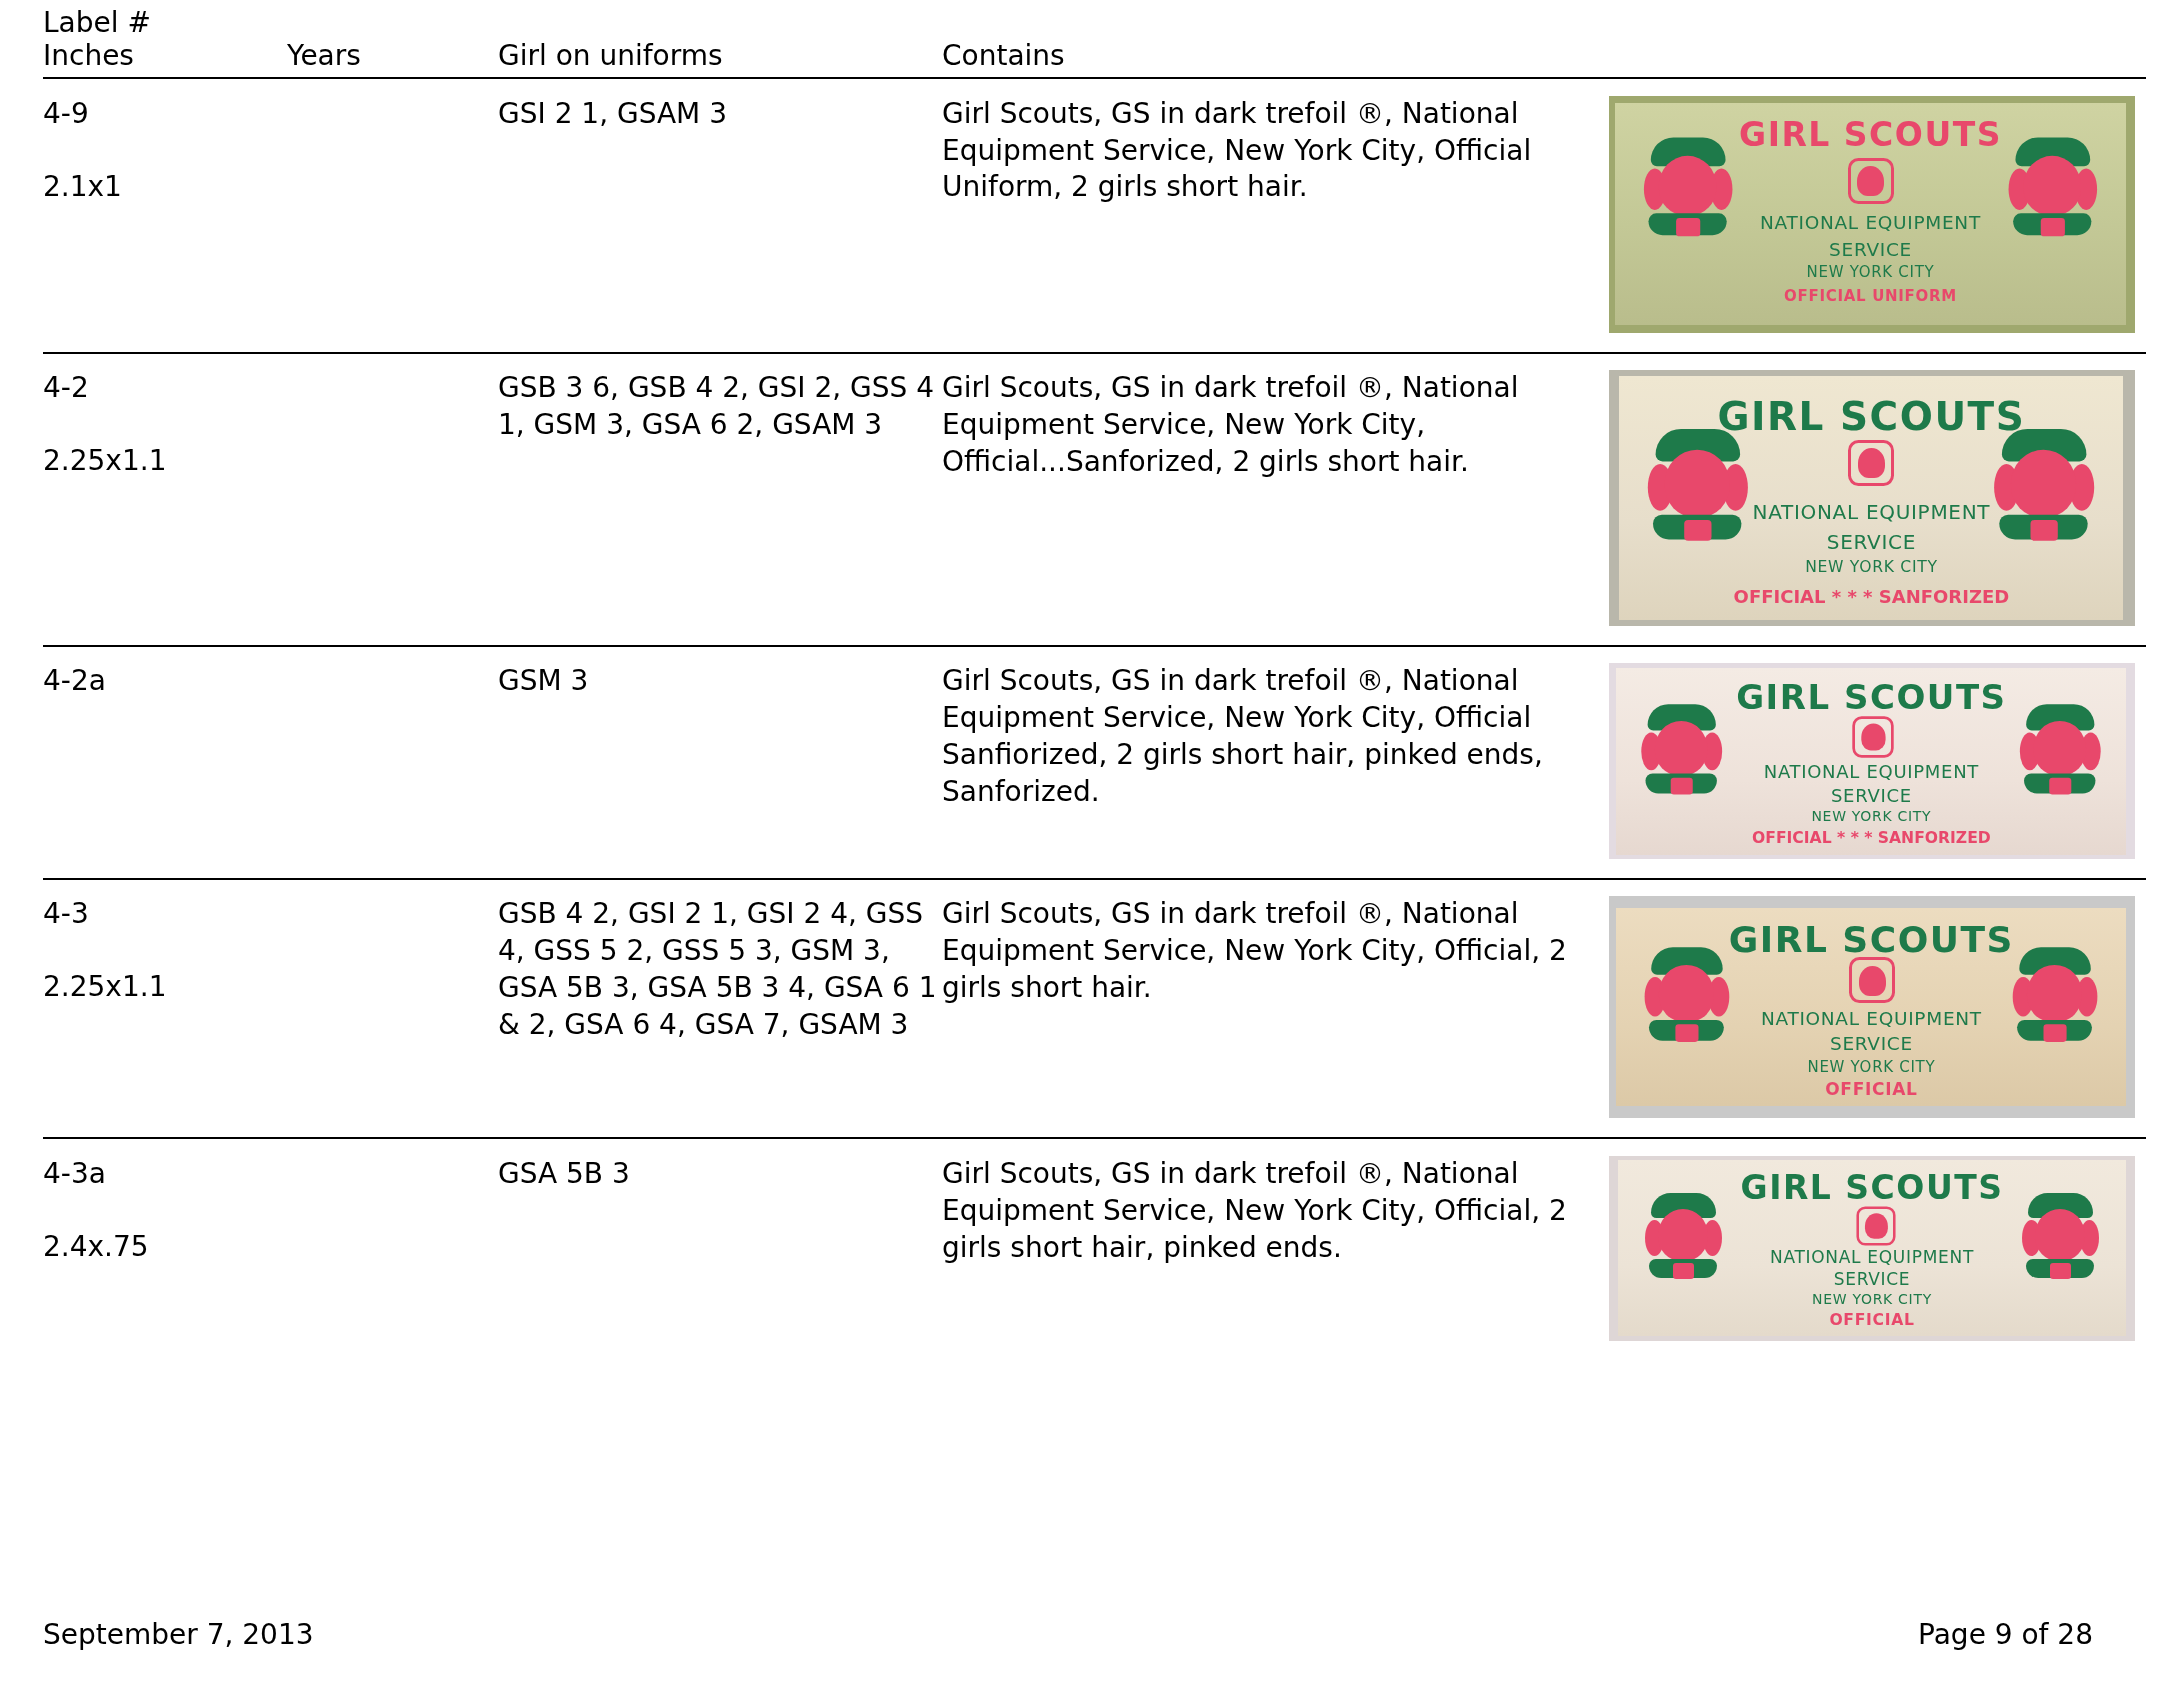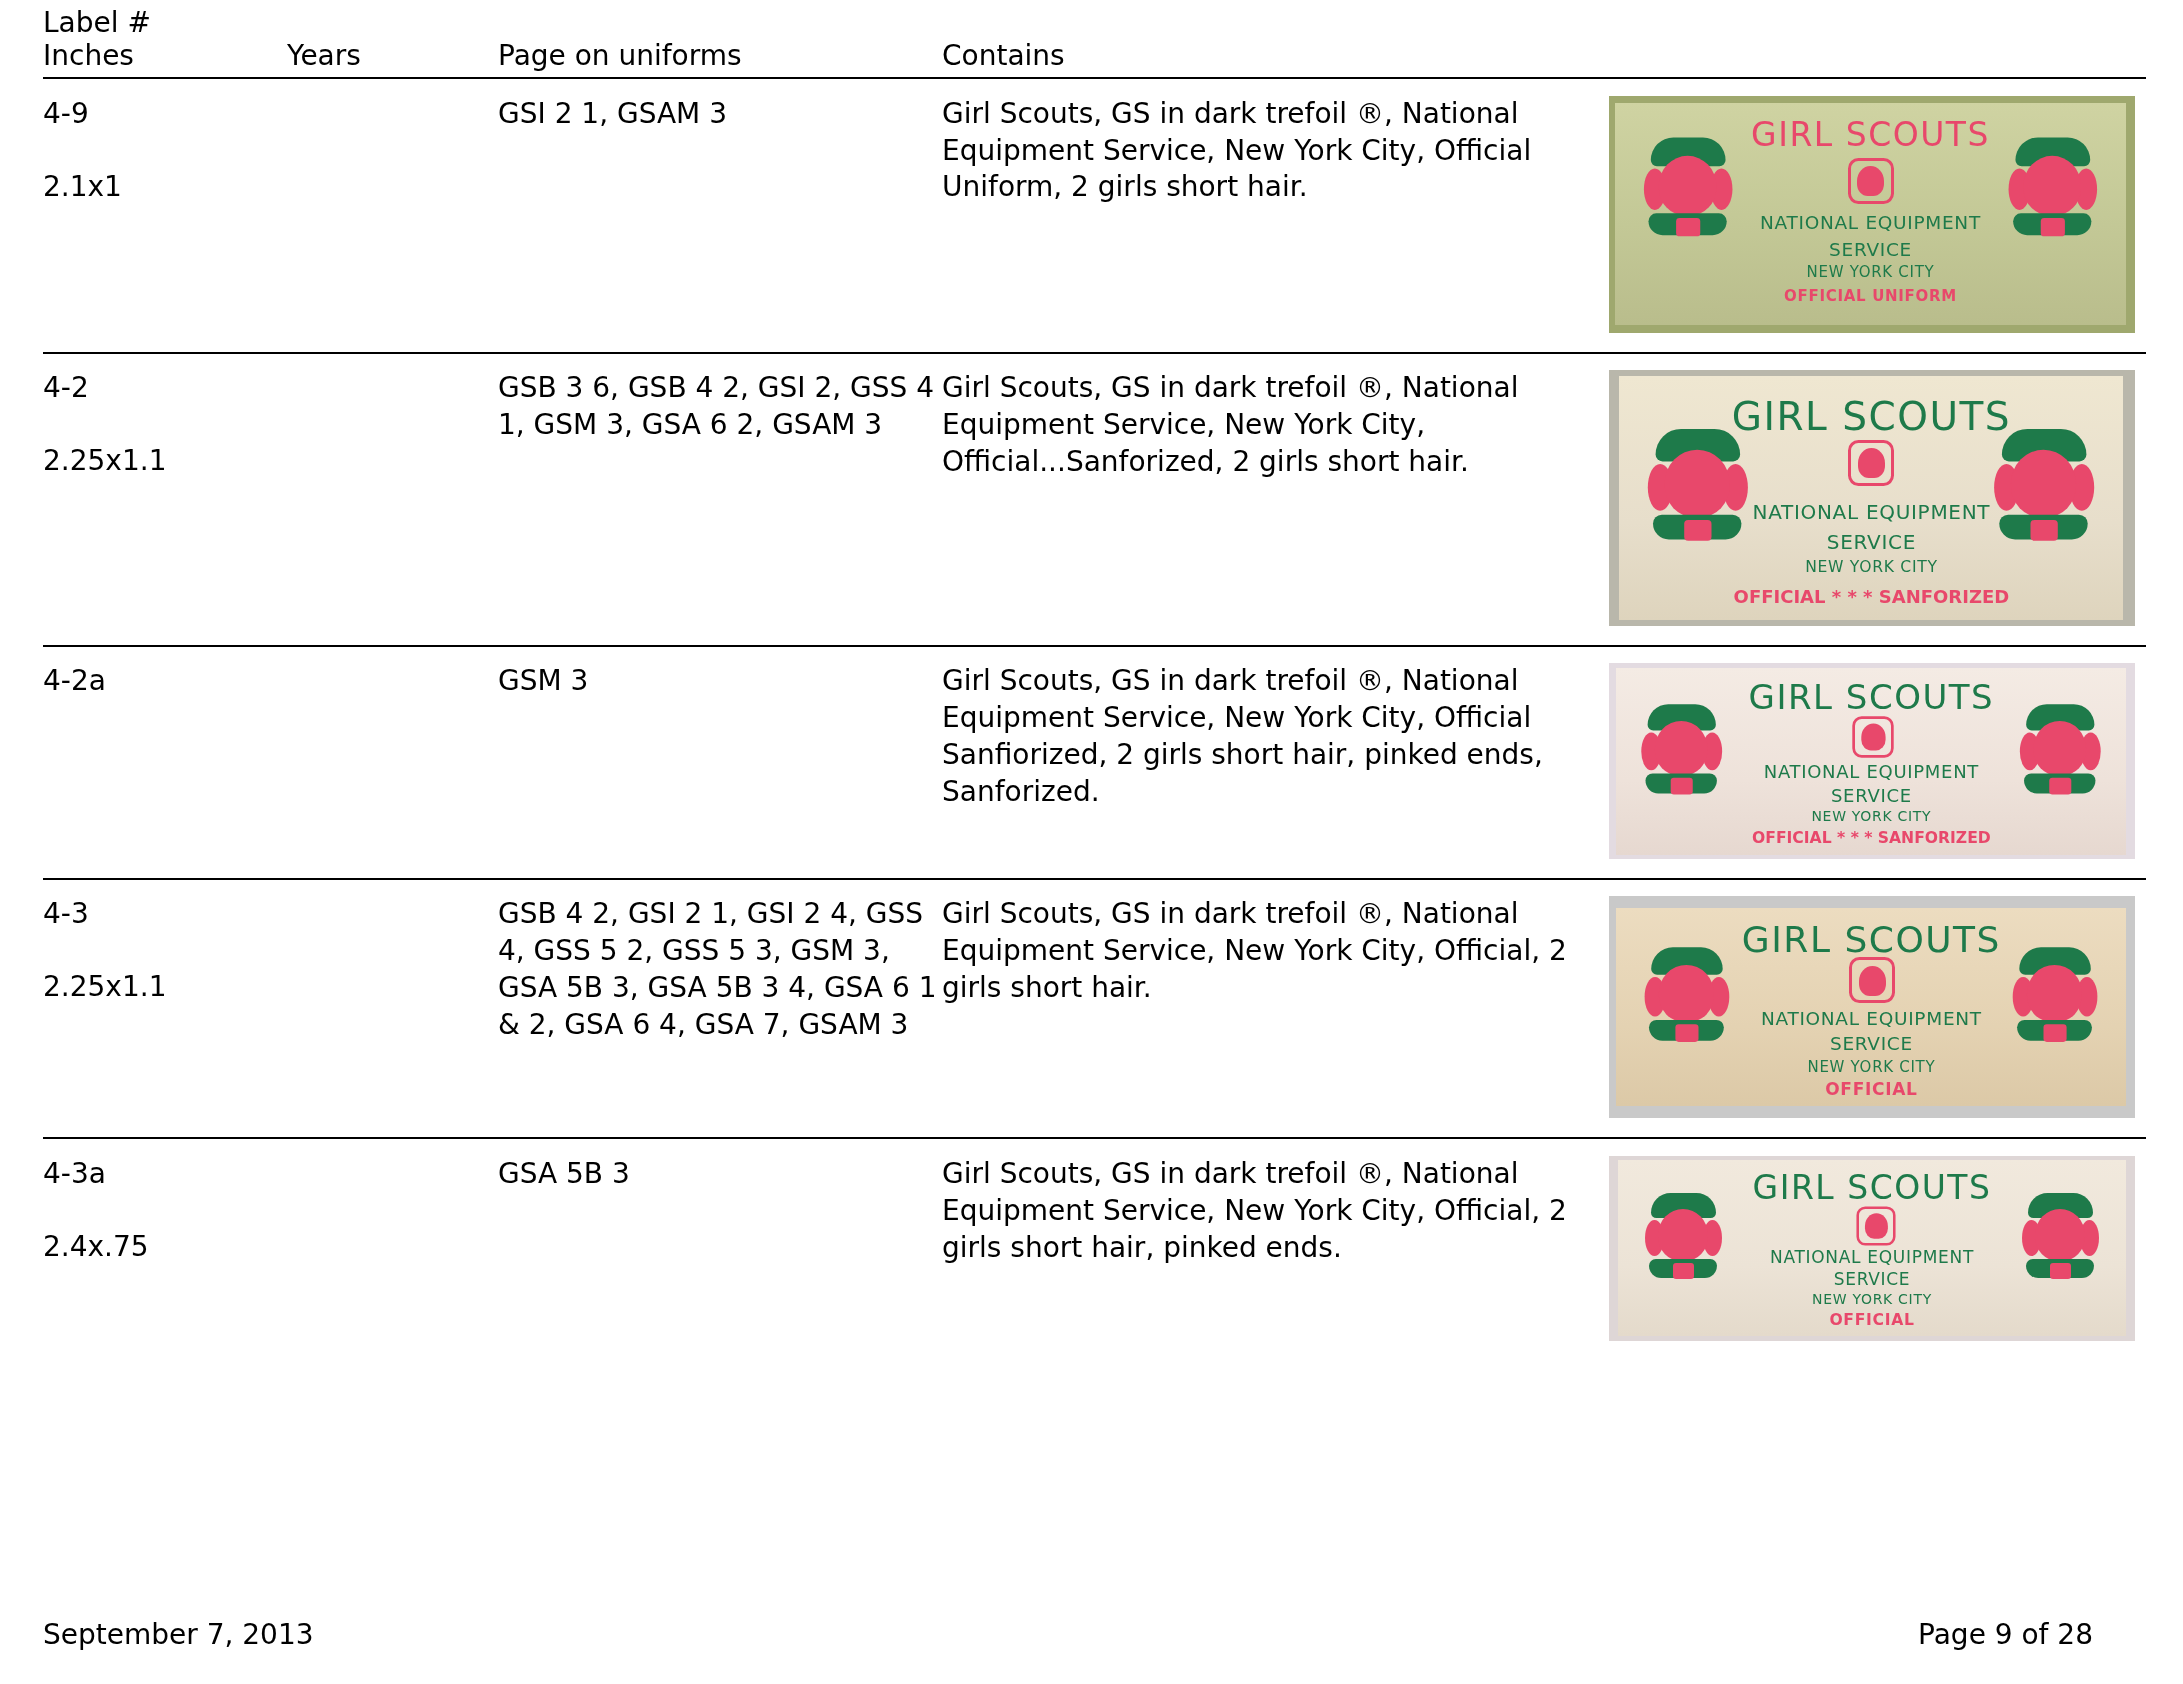--- a/index.html
+++ b/index.html
@@ -76,21 +76,21 @@
   }
 
   
   .lbl {
     position: relative;
     font-family: "DejaVu Sans", sans-serif;
     overflow: hidden;
   }
   .lbl .txt { position: absolute; left: 0; right: 0; text-align: center; }
   .lbl .title {
-    font-weight: normal;
+    font-weight: bold;
     letter-spacing: 1.5px;
   }
   .lbl .sub { letter-spacing: 0.7px; }
   .girl {
     position: absolute;
     width: 89px;
     height: 89px;
   }
   .girl .hat {
     position: absolute;
@@ -171,21 +171,21 @@
 
       <tr class="hdr-row">
         <td class="rule">
           <div class="hdr-inline-wrap">
             <span class="hdr-label-stack">Label #</span>
             <span class="hdr-label-stack">Inches</span>
             <span class="hdr-years">Years</span>
           </div>
         </td>
         <td class="rule" style="vertical-align:bottom;">
-          <span>Page on uniforms</span>
+          <span>Girl on uniforms</span>
         </td>
         <td class="rule" style="vertical-align:bottom;">
           <span>Contains</span>
         </td>
         <td class="rule"></td>
       </tr>
 
       <tr class="body-row">
         <td class="rule">
           <span class="labelnum">4-9</span>

